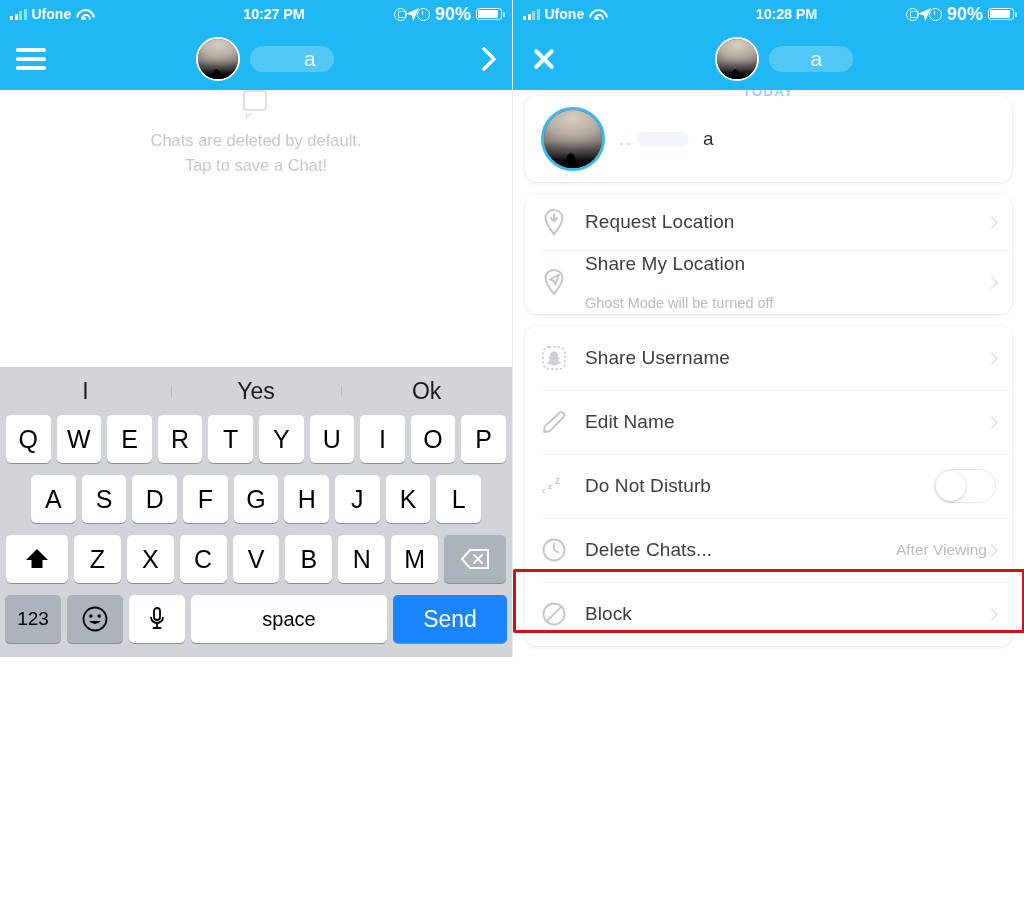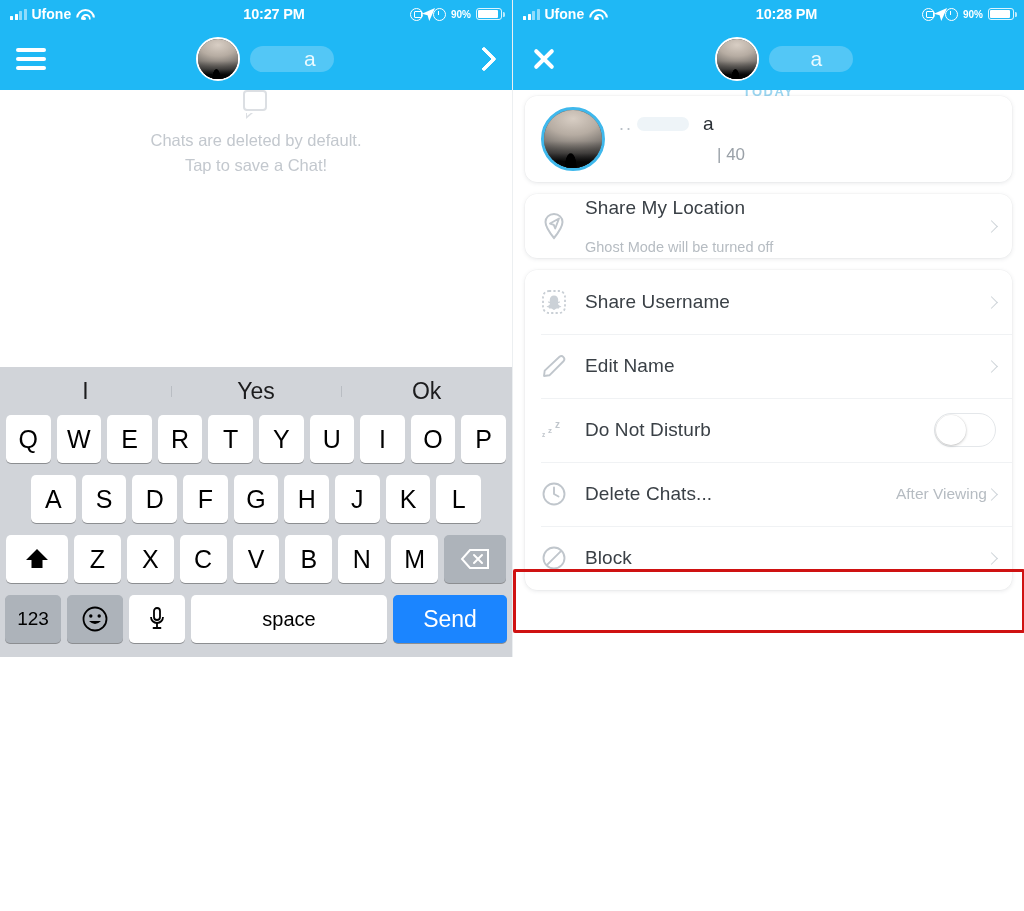--- a/index.html
+++ b/index.html
@@ -45,21 +45,21 @@
     border:2.4px solid #fff; border-radius:50%;
     clip-path: polygon(0 0, 100% 0, 100% 60%, 0 60%);
   }
   .wifi-dot { position:absolute; left:6px; top:8.5px; width:3.4px; height:3.4px; background:#fff; border-radius:50%; }
   .ic-rot { width:13px; height:13px; border:1.7px solid #fff; border-radius:50%; position:relative; }
   .ic-rot::after { content:""; position:absolute; left:3px; top:2.5px; width:6px; height:5px; border:1.4px solid #fff; border-radius:1px; background:#1fb8f5;}
   .ic-loc { width:0; height:0; position:relative; }
   .ic-loc svg { position:absolute; left:-7px; top:-7px; }
   .ic-alarm { width:13px; height:13px; border:1.8px solid #fff; border-radius:50%; position:relative; }
   .ic-alarm::before { content:""; position:absolute; left:4px; top:2px; width:1.5px; height:4.5px; background:#fff; }
-  .batt-pct { font-size:10px; font-weight:bold; }
+  .batt-pct { font-size:18px; font-weight:bold; }
   .batt { width:26px; height:12px; border:1.6px solid rgba(255,255,255,.85); border-radius:3px; padding:1.3px; position:relative; }
   .batt i { display:block; height:100%; background:#fff; border-radius:1px; }
   .batt::after { content:""; position:absolute; right:-3.5px; top:3.3px; width:2px; height:5px; background:rgba(255,255,255,.7); border-radius:0 1.5px 1.5px 0; }
 
   
   .navbar {
     height: 62px; background: #1fb8f5;
     display:flex; align-items:center; position:relative;
     padding: 0 16px;
     z-index: 30;
@@ -456,26 +456,37 @@
         <div class="profile-card">
           <div class="profile-avatar">
               <div class="avatar-img"></div>
             </div>
           <div class="profile-text">
             <div class="pname-row">
               <span class="pname-dots">..</span>
               <span class="pname-redact"></span>
               <span class="pname">a</span>
             </div>
-            <div class="pscore">| 40</div>
           </div>
         </div>
       </div>
 
       <div class="card">
+        <div class="mrow">
+          <span class="mi">
+            <svg width="26" height="30" viewBox="0 0 26 30">
+              <path d="M13 3 C8 3 4.5 6.6 4.5 11 C4.5 16.5 13 27 13 27 C13 27 21.5 16.5 21.5 11 C21.5 6.6 18 3 13 3 Z" fill="none" stroke="#c0c6cc" stroke-width="2"></path>
+              <path d="M13 7 L13 14 M9.8 11 L13 14.3 L16.2 11" fill="none" stroke="#c0c6cc" stroke-width="2" stroke-linecap="round" stroke-linejoin="round"></path>
+            </svg>
+          </span>
+          <span class="mlabel">
+            <span class="mtitle">Request Location</span>
+          </span>
+          <span class="chev-sm"></span>
+        </div>
 
         <div class="mrow tall">
           <span class="mi">
             <svg width="26" height="30" viewBox="0 0 26 30">
               <path d="M13 3 C8 3 4.5 6.6 4.5 11 C4.5 16.5 13 27 13 27 C13 27 21.5 16.5 21.5 11 C21.5 6.6 18 3 13 3 Z" fill="none" stroke="#c0c6cc" stroke-width="2"></path>
               <path d="M18 7.5 L9 12.5 L12.8 13.8 L14.2 17.5 Z" fill="none" stroke="#c0c6cc" stroke-width="1.9" stroke-linejoin="round"></path>
             </svg>
           </span>
           <span class="mlabel">
             <div class="mtitle">Share My Location</div>

